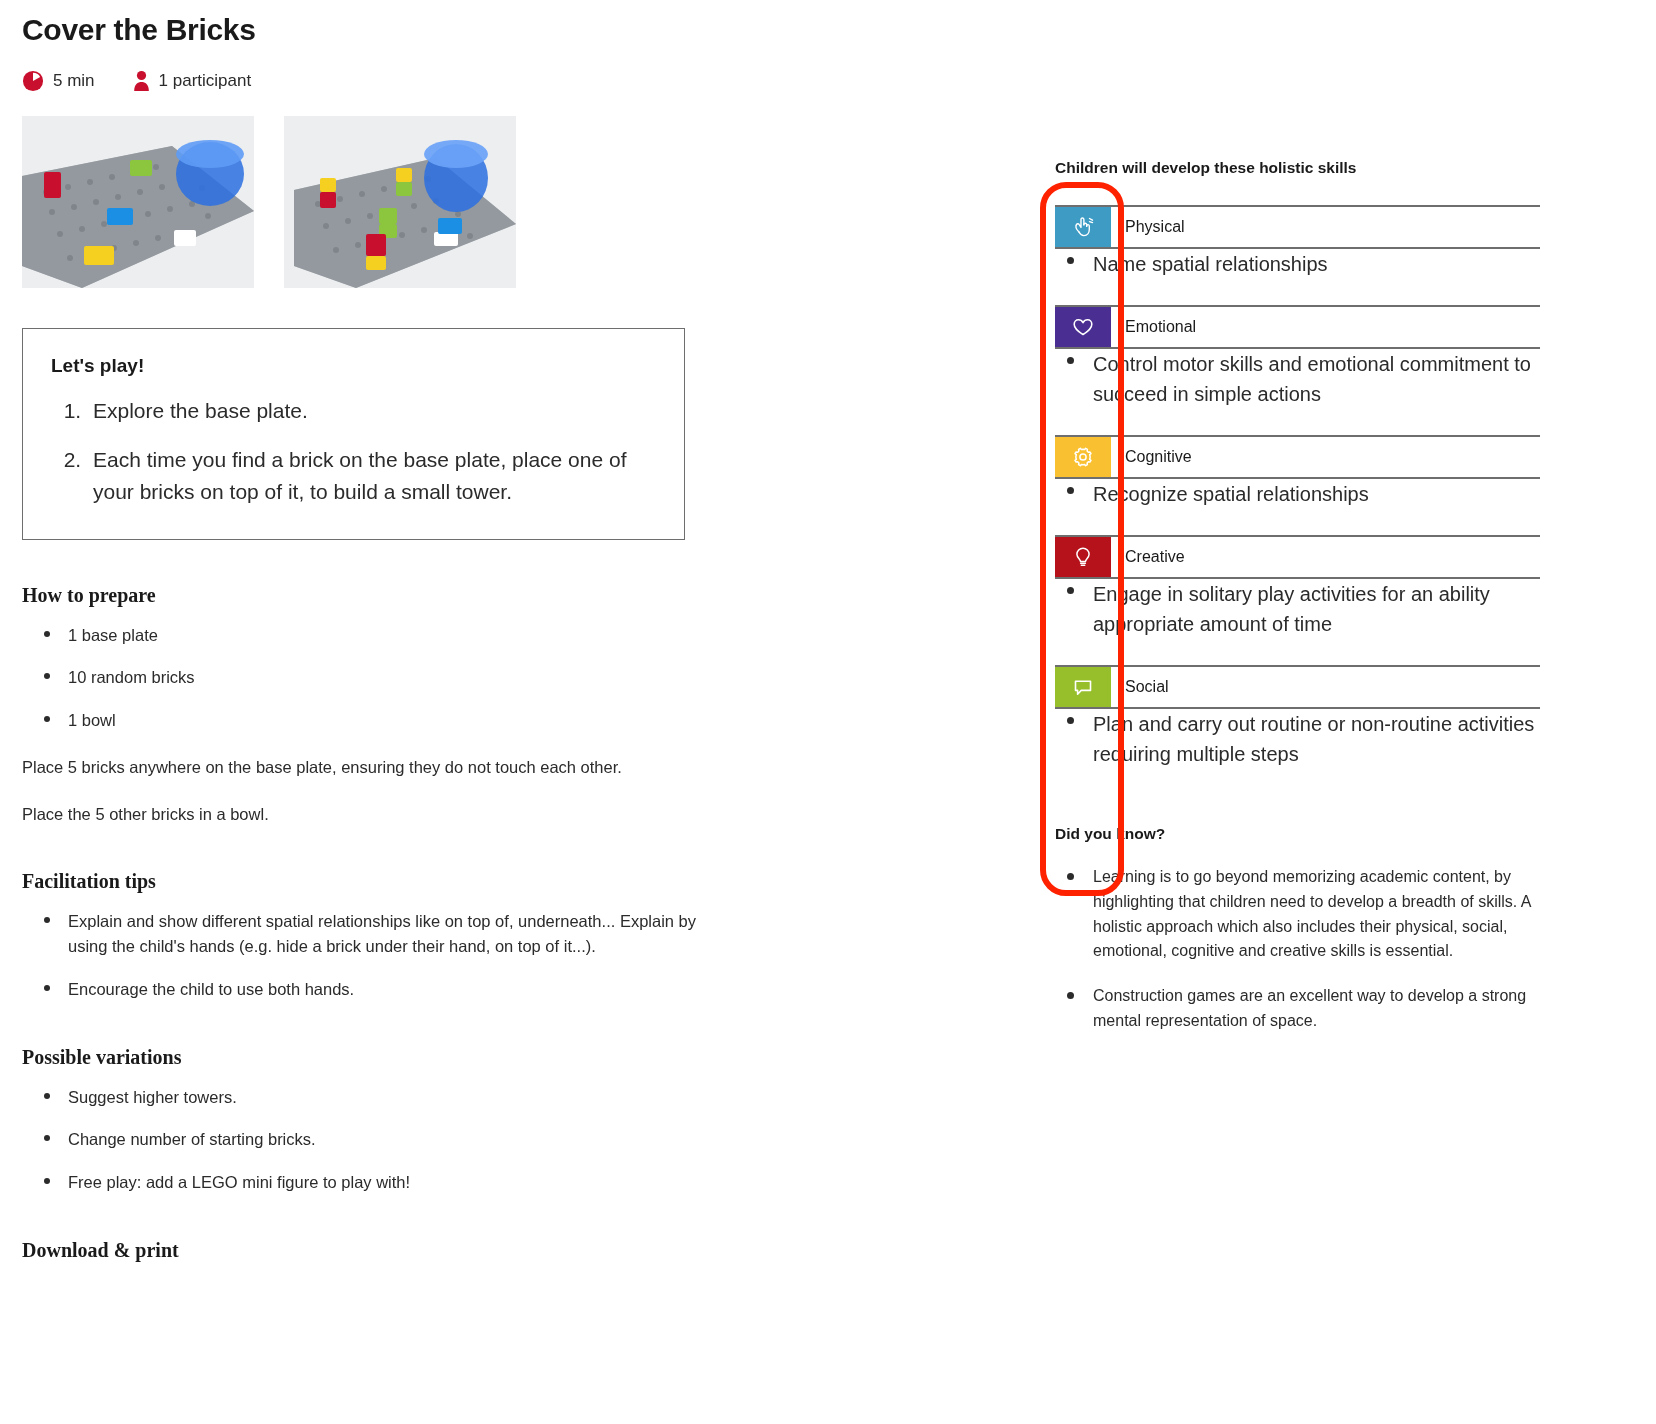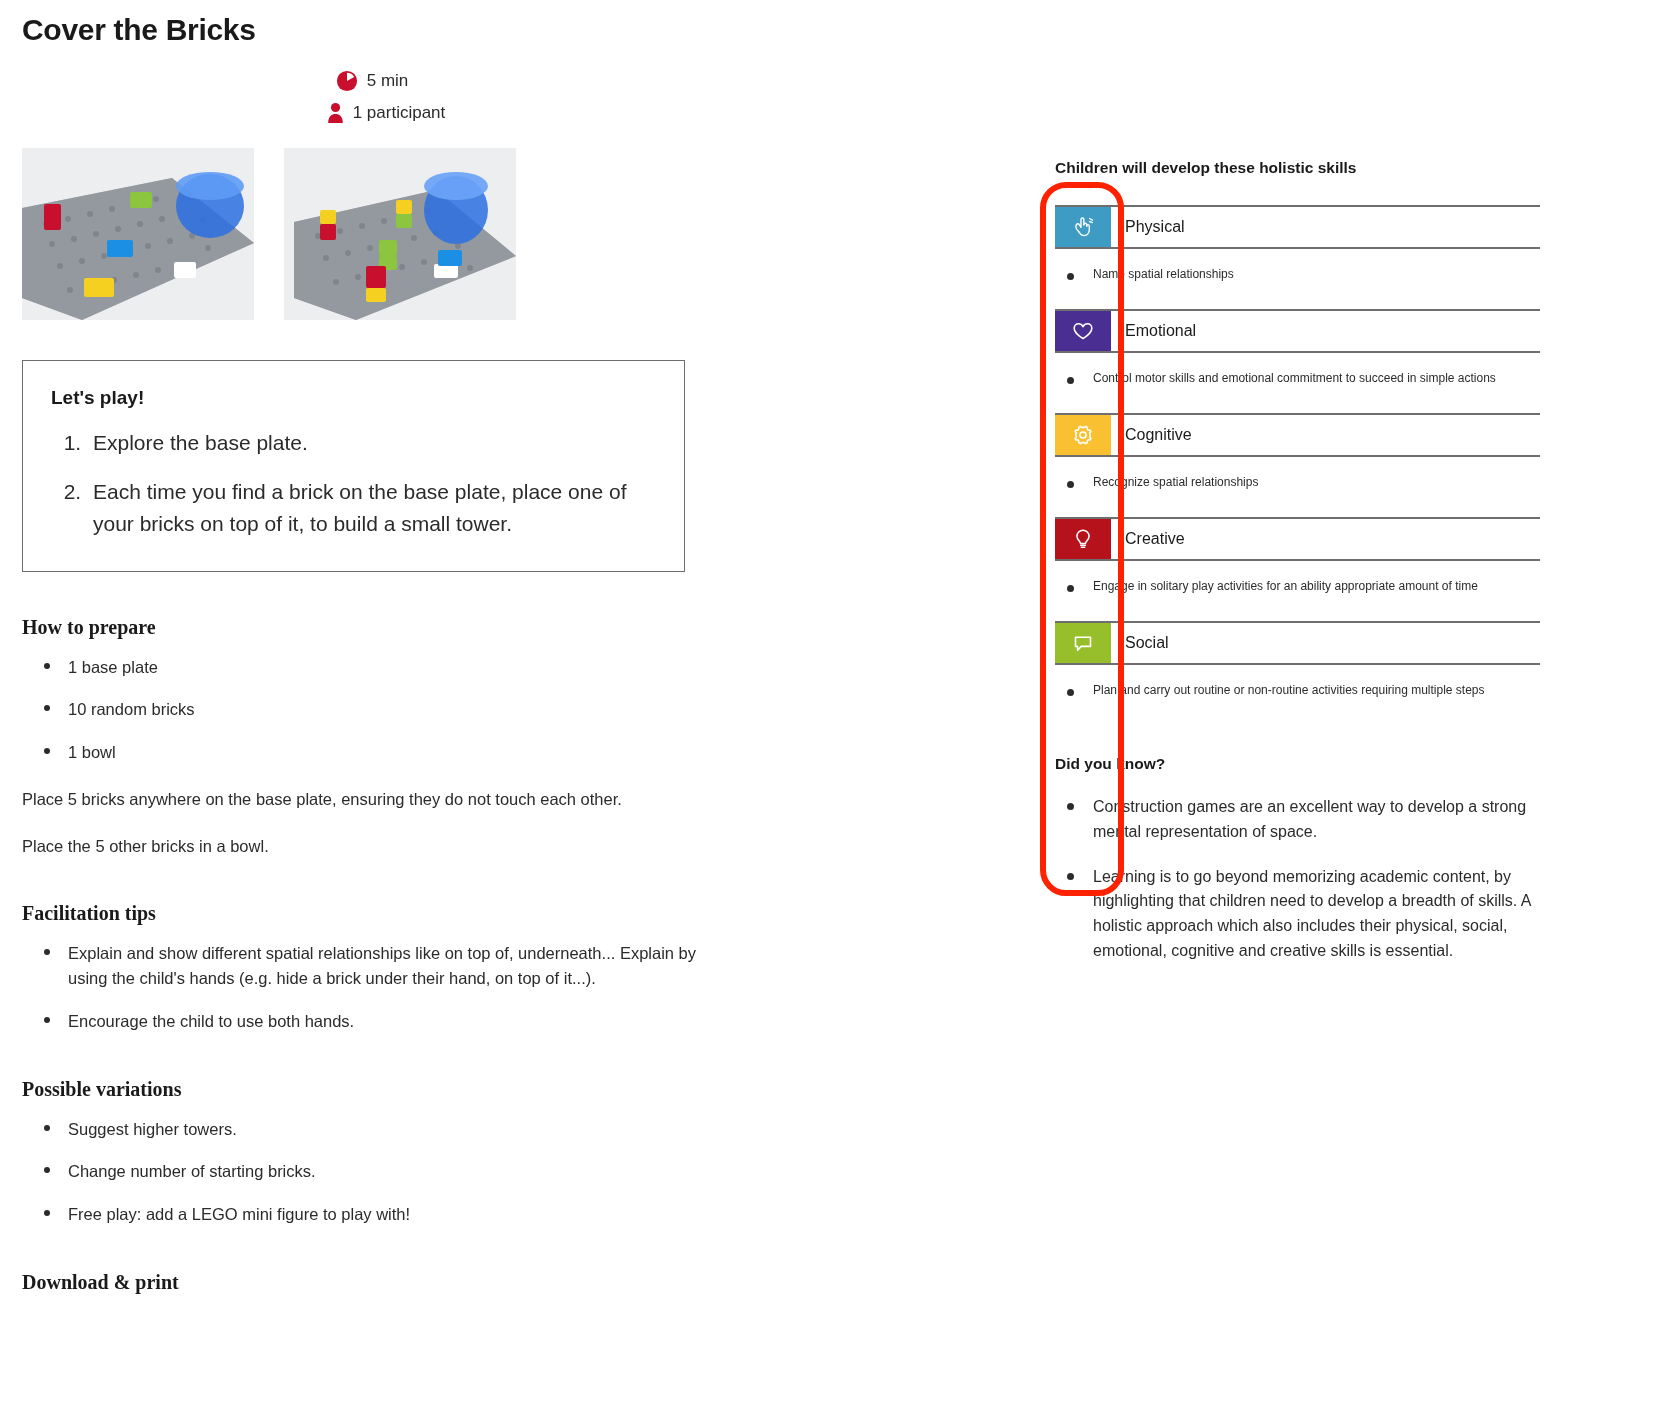--- a/index.html
+++ b/index.html
@@ -26,21 +26,20 @@
     color: #1a1a1a;
     margin: 12px 0 0 0;
     line-height: 1.2;
   }
 
   .meta-row {
     display: flex;
     align-items: center;
     margin-top: 22px;
     gap: 10px;
-    flex-direction: column;
   }
   .meta-item { display: flex; align-items: center; gap: 9px; }
   .meta-item + .meta-item { margin-left: 28px; }
   .meta-text { font-size: 17px; color: #2b2b2b; }
 
   .clock-icon { width: 22px; height: 22px; display:block; }
   .person-icon { width: 17px; height: 22px; display:block; }
 
   
   .photo-row { display: flex; gap: 30px; margin-top: 24px; }
@@ -115,22 +114,22 @@
     width: 56px; min-width: 56px;
     display: flex; align-items: center; justify-content: center;
   }
   .skill-badge svg { display: block; }
   .skill-name {
     display: flex; align-items: center;
     padding-left: 14px;
     font-size: 16px; font-weight: normal; color: #1a1a1a;
   }
   ul.skill-points {
-    margin: 16px 0 0 0; padding: 0; list-style: none;
-    font-size: 12px; line-height: 1.5;
+    margin: 0 0 0 0; padding: 0; list-style: none;
+    font-size: 20px; line-height: 1.5;
   }
   ul.skill-points li {
     position: relative; padding-left: 38px; margin-bottom: 4px;
   }
   ul.skill-points li:before {
     content: "";
     position: absolute; left: 12px; top: 8px;
     width: 7px; height: 7px; border-radius: 50%;
     background: #2b2b2b;
   }
@@ -401,20 +400,20 @@
         </div>
         <ul class="skill-points">
           <li>Plan and carry out routine or non-routine activities requiring multiple steps</li>
         </ul>
       </div>
 
     </div>
 
     <div class="dyk-head">Did you know?</div>
     <ul class="dyk-list">
+      <li>Learning is to go beyond memorizing academic content, by highlighting that children need to develop a breadth of skills. A holistic approach which also includes their physical, social, emotional, cognitive and creative skills is essential.</li>
       <li>Construction games are an excellent way to develop a strong mental representation of space.</li>
-      <li>Learning is to go beyond memorizing academic content, by highlighting that children need to develop a breadth of skills. A holistic approach which also includes their physical, social, emotional, cognitive and creative skills is essential.</li>
     </ul>
   </div>
 
   <div class="annot-rect" style="left:1040px; top:182px; width:84px; height:714px;"></div>
 
 </div>
 
 </body></html>

